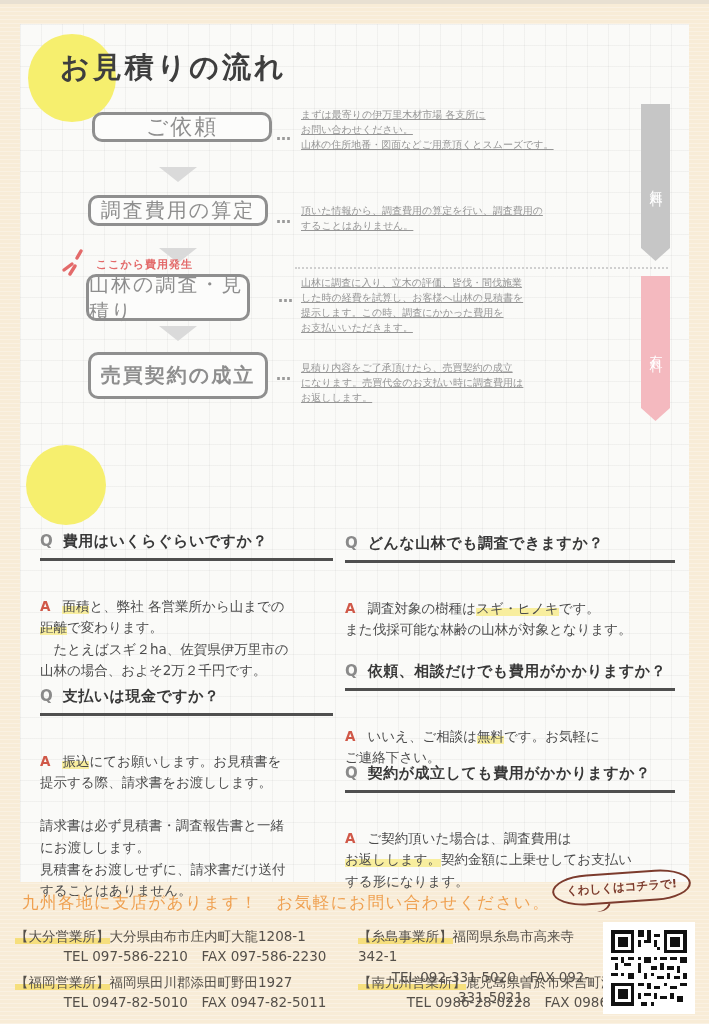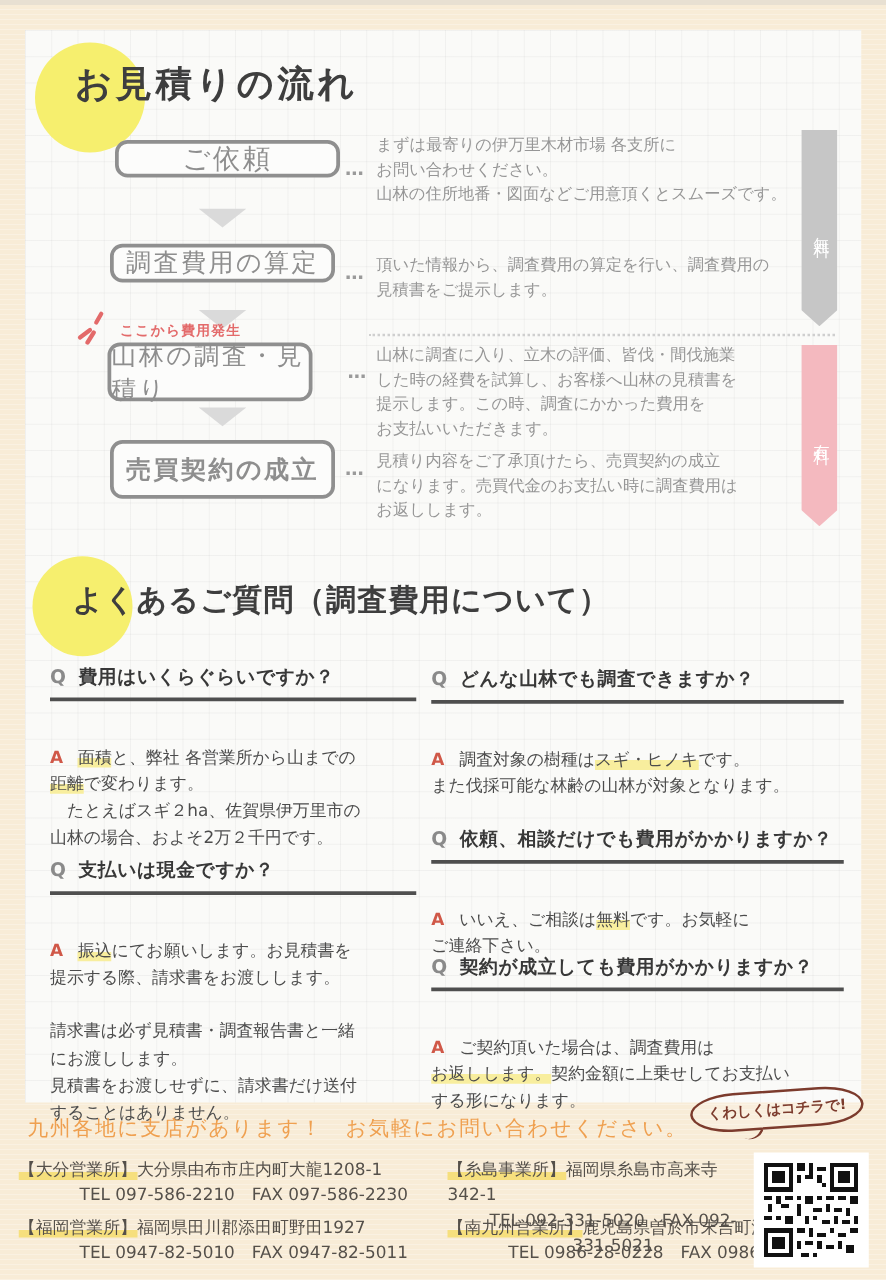--- a/index.html
+++ b/index.html
@@ -23,21 +23,21 @@
   .ycircle { border-radius:50%; background:#f6ef6e; }
   .h1 { font-size:29px; font-weight:700; color:#3e3e3e; letter-spacing:3px; }
   .h2 { font-size:24px; font-weight:700; color:#3e3e3e; letter-spacing:1px; }
 
   .step-box {
     border:3px solid #8f8f8f; border-radius:10px; background:#fcfcfb;
     display:flex; align-items:center; justify-content:center;
     color:#8e8e8e; font-size:20px; letter-spacing:2px;
   }
   .dots { color:#9a9a9a; font-size:15px; font-weight:700; letter-spacing:1px; }
-  .step-desc { color:#969696; font-size:13px; line-height:1.5; white-space:pre-line; }
+  .step-desc { color:#969696; font-size:10px; line-height:1.5; white-space:pre-line;text-decoration:underline; }
   .down-arrow {
     width:0; height:0;
     border-left:19px solid transparent; border-right:19px solid transparent;
     border-top:15px solid #dadada;
   }
   .cost-note { color:#e36a6a; font-size:11px; font-weight:700; letter-spacing:1px; }
   .ribbon {
     width:29px; color:#fff; font-size:13px; letter-spacing:4px;
     display:flex; align-items:center; justify-content:center;
     writing-mode:vertical-rl; text-orientation:upright;
@@ -88,21 +88,21 @@
   <div class="abs step-desc" style="left:301px; top:103px; width:345px;">まずは最寄りの伊万里木材市場 各支所に
 お問い合わせください。
 山林の住所地番・図面などご用意頂くとスムーズです。</div>
   <div class="abs down-arrow" style="left:159px; top:163px;"></div>
 
   <div class="abs step-box" style="left:88px; top:191px; width:180px; height:31px;">
     <span>調査費用の算定</span>
   </div>
   <div class="abs dots" style="left:276px; top:205px;">…</div>
   <div class="abs step-desc" style="left:301px; top:199px; width:345px;">頂いた情報から、調査費用の算定を行い、調査費用の
-見積書をご提示します。</div>
+することはありません。</div>
   <div class="abs down-arrow" style="left:159px; top:244px;"></div>
 
   <svg class="abs" style="left:60px; top:244px;" width="30" height="28" viewBox="0 0 30 28">
     <g stroke="#e36a6a" stroke-width="3.4" stroke-linecap="round" fill="none">
       <line x1="4" y1="22" x2="12" y2="16"></line>
       <line x1="10" y1="26" x2="15" y2="18"></line>
       <line x1="17" y1="10" x2="21" y2="3"></line>
     </g>
   </svg>
   <div class="abs cost-note" style="left:96px; top:253px;">ここから費用発生</div>
@@ -123,21 +123,20 @@
   <div class="abs dots" style="left:276px; top:362px;">…</div>
   <div class="abs step-desc" style="left:301px; top:356px; width:345px;">見積り内容をご了承頂けたら、売買契約の成立
 になります。売買代金のお支払い時に調査費用は
 お返しします。</div>
 
   <div class="abs ribbon free" style="left:641px; top:100px; height:157px;">無料</div>
   <div class="abs dotline" style="left:295px; top:263px; width:373px;"></div>
   <div class="abs ribbon paid" style="left:641px; top:272px; height:145px;">有料</div>
 
   <div class="abs ycircle" style="left:26px; top:441px; width:80px; height:80px;"></div>
-  <div class="abs h2" style="left:58px; top:460px;">よくあるご質問（調査費用について）</div>
 
   <div class="qa" style="left:40px; top:528px; width:293px;">
     <div class="qa-head">
       <span class="q-mark">Q</span>
       <span class="qa-q">費用はいくらぐらいですか？</span>
     </div>
     <div class="qa-answer">
       <span class="a-mark">A</span><span><span class="hl">面積</span><span>と、弊社 各営業所から山までの
 </span><span class="hl">距離</span><span>で変わります。
 　たとえばスギ２ha、佐賀県伊万里市の

